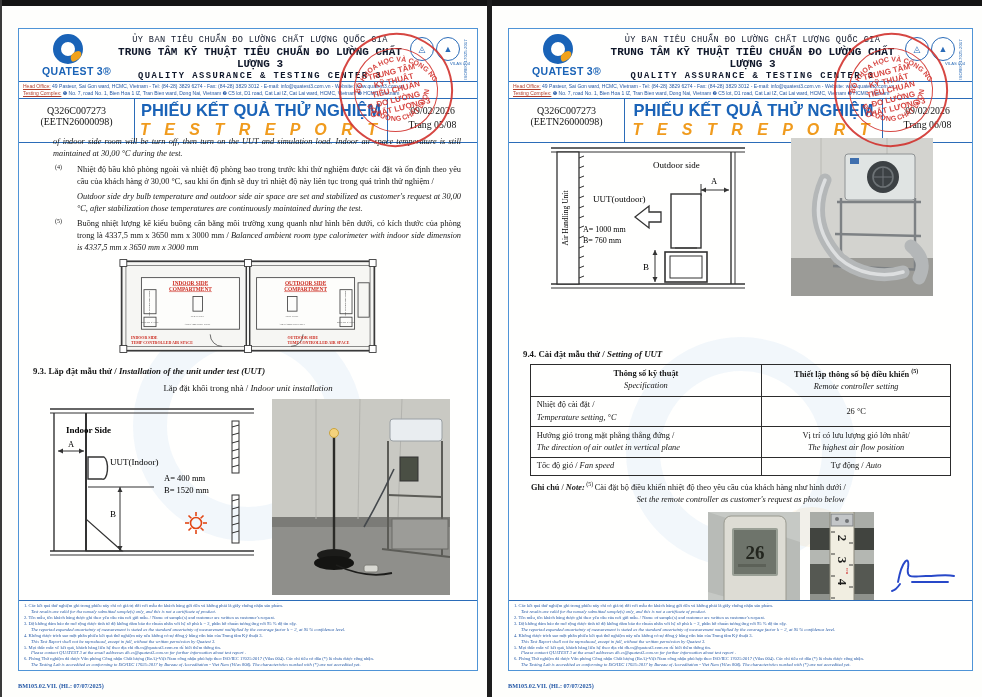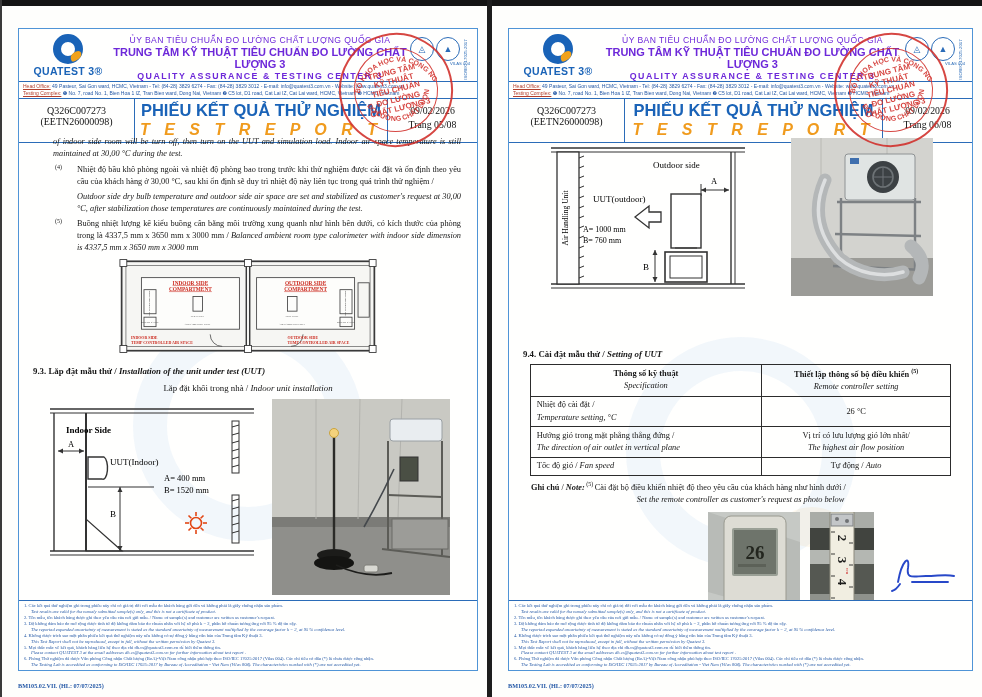--- a/index.html
+++ b/index.html
@@ -13,26 +13,26 @@
   .page { position:absolute; top:6px; height:691px; background:#fefefc; }
   .page-left  { left:2px;  width:485px; }
   .page-right { left:492px; width:490px; }
 
   .content-box { position:absolute; top:22px; left:16px; right:9px; bottom:26px;
                  border:1.5px solid #4f94d6; background:#fffffe; overflow:hidden; }
 
   
   .hdr { border-bottom:1.4px solid #2b6cb8; position:relative; }
   .hdr-top { display:flex; padding:4px 4px 1px 6px; height:52px; }
-  .logo-wrap { width:86px; text-align:center; }
+  .logo-wrap { width:86px; text-align:right; }
   .logo-ring { width:30px; height:30px; border:8px solid #1a63b7; border-radius:50%; margin:1px auto 0; position:relative; }
   .logo-ring::after { content:""; position:absolute; right:-7px; bottom:-4px; width:12px; height:8px;
                       background:#f0a21d; border-radius:60% 40% 60% 20%; transform:rotate(-25deg); }
   .logo-text { font-family:"Liberation Sans",sans-serif; font-weight:bold; color:#1a63b7; font-size:10.5px; letter-spacing:.3px; margin-top:1px; }
-  .org { flex:1; text-align:center; color:#6d28d9; font-family:Liberation Sans, sans-serif; padding-top:2px; }
+  .org { flex:1; text-align:center; color:#0f172a; font-family:Liberation Mono, monospace; padding-top:2px; }
   .org-l1 { font-size:8.6px; letter-spacing:.4px; }
   .org-l2 { font-size:11px; font-weight:bold; margin-top:1px; }
   .org-l3 { font-size:8.8px; font-weight:bold; letter-spacing:1.5px; margin-top:1px; }
   .emblems { width:64px; position:relative; }
   .emb { width:24px; height:24px; border:1.6px solid #2b6cb8; border-radius:50%; display:inline-block;
          color:#2b6cb8; font-size:9px; text-align:center; line-height:22px; font-family:"Liberation Sans",sans-serif; margin:4px 1px 0; }
   .vilas { font-size:4.2px; color:#2b6cb8; text-align:right; padding-right:3px; font-family:"Liberation Sans",sans-serif; }
   .iso-vert { position:absolute; right:-13px; top:24px; transform:rotate(-90deg); transform-origin:center;
               font-size:4.4px; color:#2b6cb8; font-family:"Liberation Sans",sans-serif; white-space:nowrap; }
   .contact { border-top:1.2px solid #2b6cb8; padding:1px 4px; font-size:5px; color:#2458a6;

